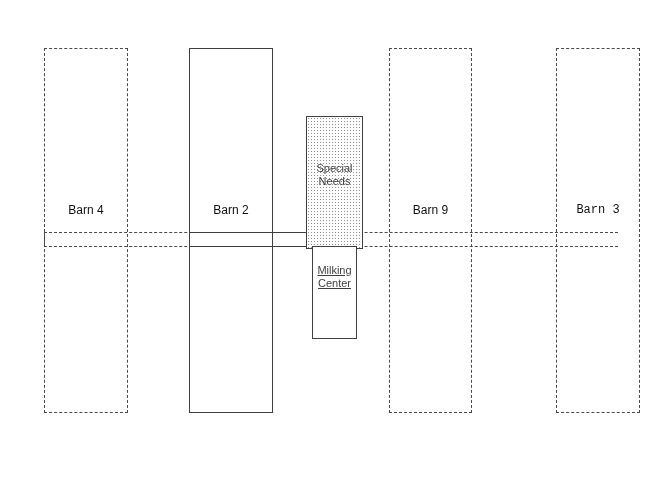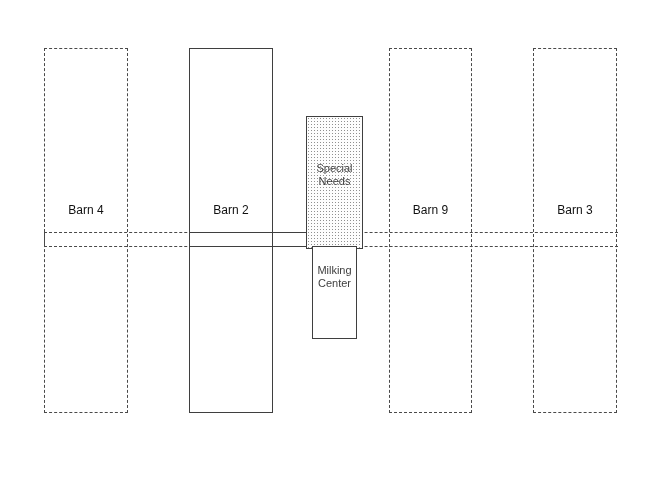--- a/index.html
+++ b/index.html
@@ -36,21 +36,21 @@
     right: 0;
     text-align: center;
     font-size: 12px;
     line-height: 14px;
     color: #111111;
     white-space: nowrap;
   }
   #barn-4 { left: 44px; }
   #barn-1 { left: 189px; }
   #barn-2 { left: 389px; width: 83px; }
-  #barn-3 { left: 533px; }
+  #barn-3 { left: 556px; font-family: Liberation Mono, monospace; }
 
   
   #corridor-dashed {
     left: 44px;
     top: 232px;
     width: 574px;
     height: 15px;
     border-top: 1px dashed #4a4a4a;
     border-bottom: 1px dashed #4a4a4a;
     border-left: 1px solid #4a4a4a;
@@ -91,21 +91,21 @@
 
   
   #milking-center {
     left: 312px;
     top: 246px;
     width: 45px;
     height: 93px;
     border: 1px solid #3f3f3f;
     background: #ffffff;
   }
-  #milking-center .area-label { top: 17px; }
+  #milking-center .area-label { top: 17px; text-decoration: underline; }
 </style>
 </head>
 <body>
 
 <div id="canvas">
 
   <div class="box" id="corridor-dashed"></div>
 
   <div class="box" id="corridor-connector"></div>
 

